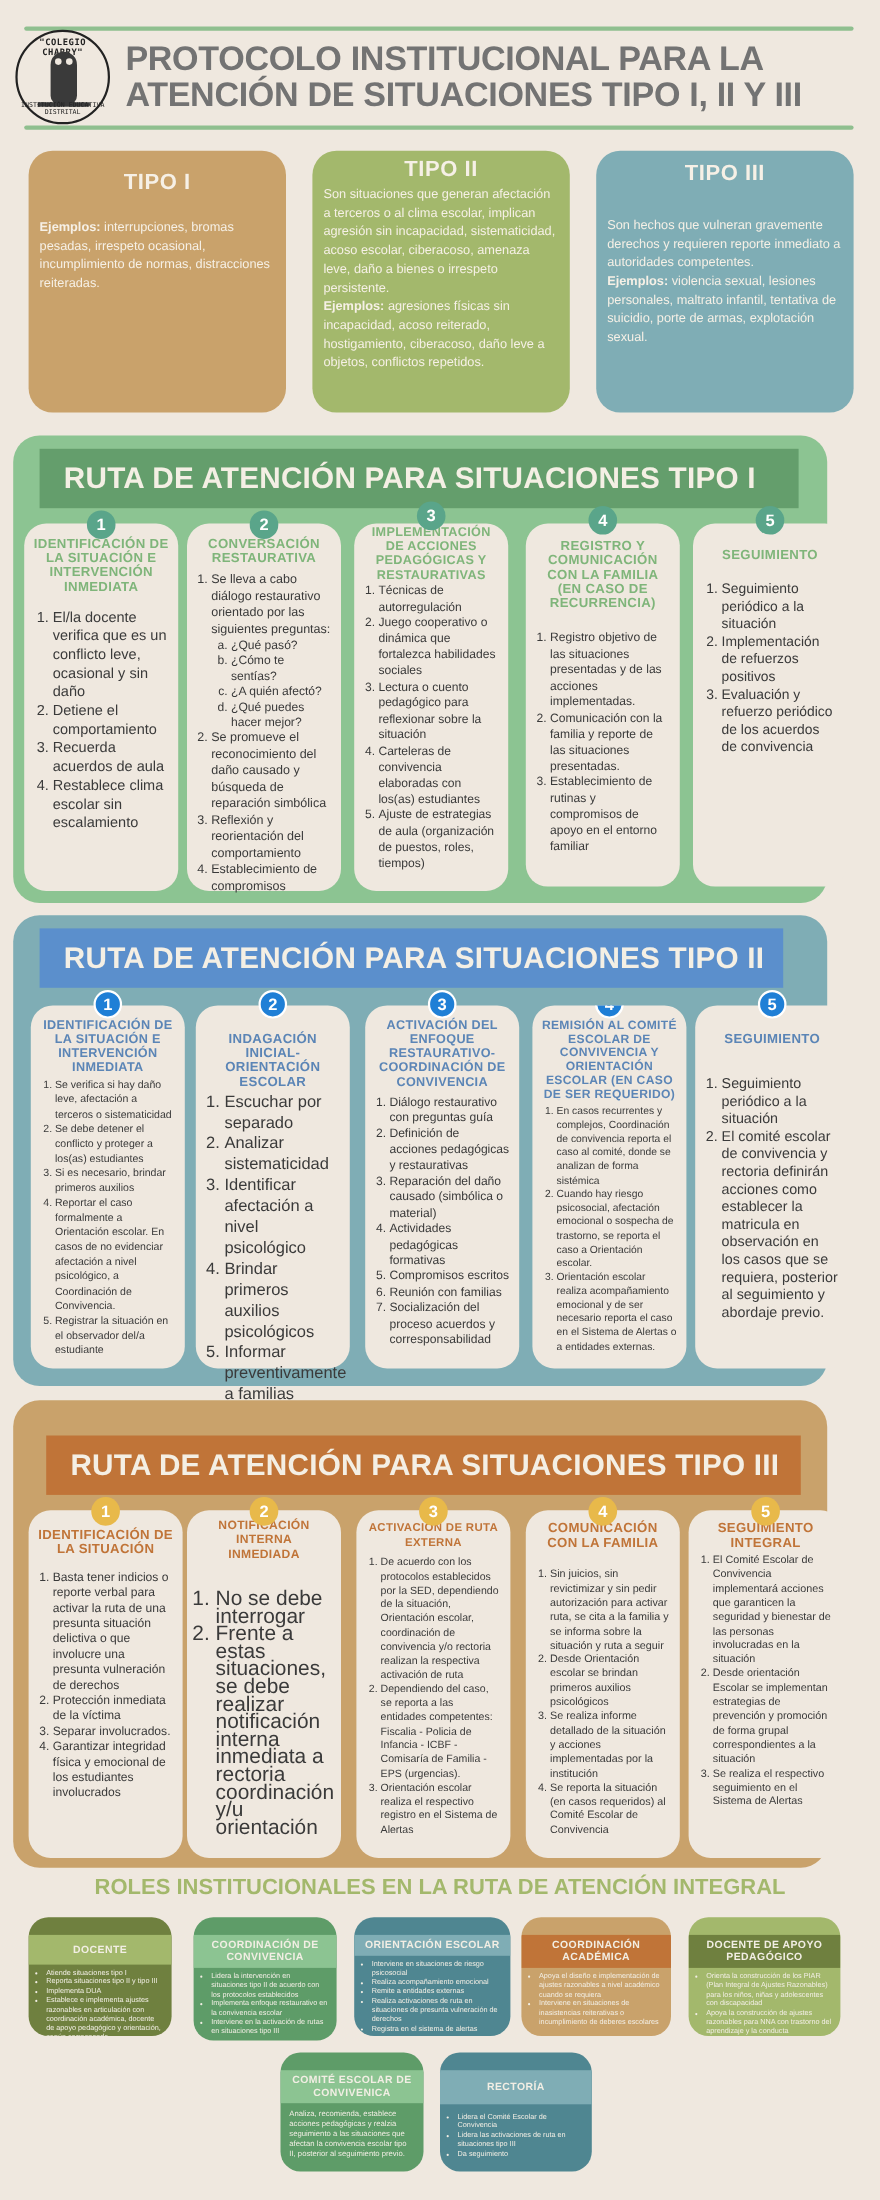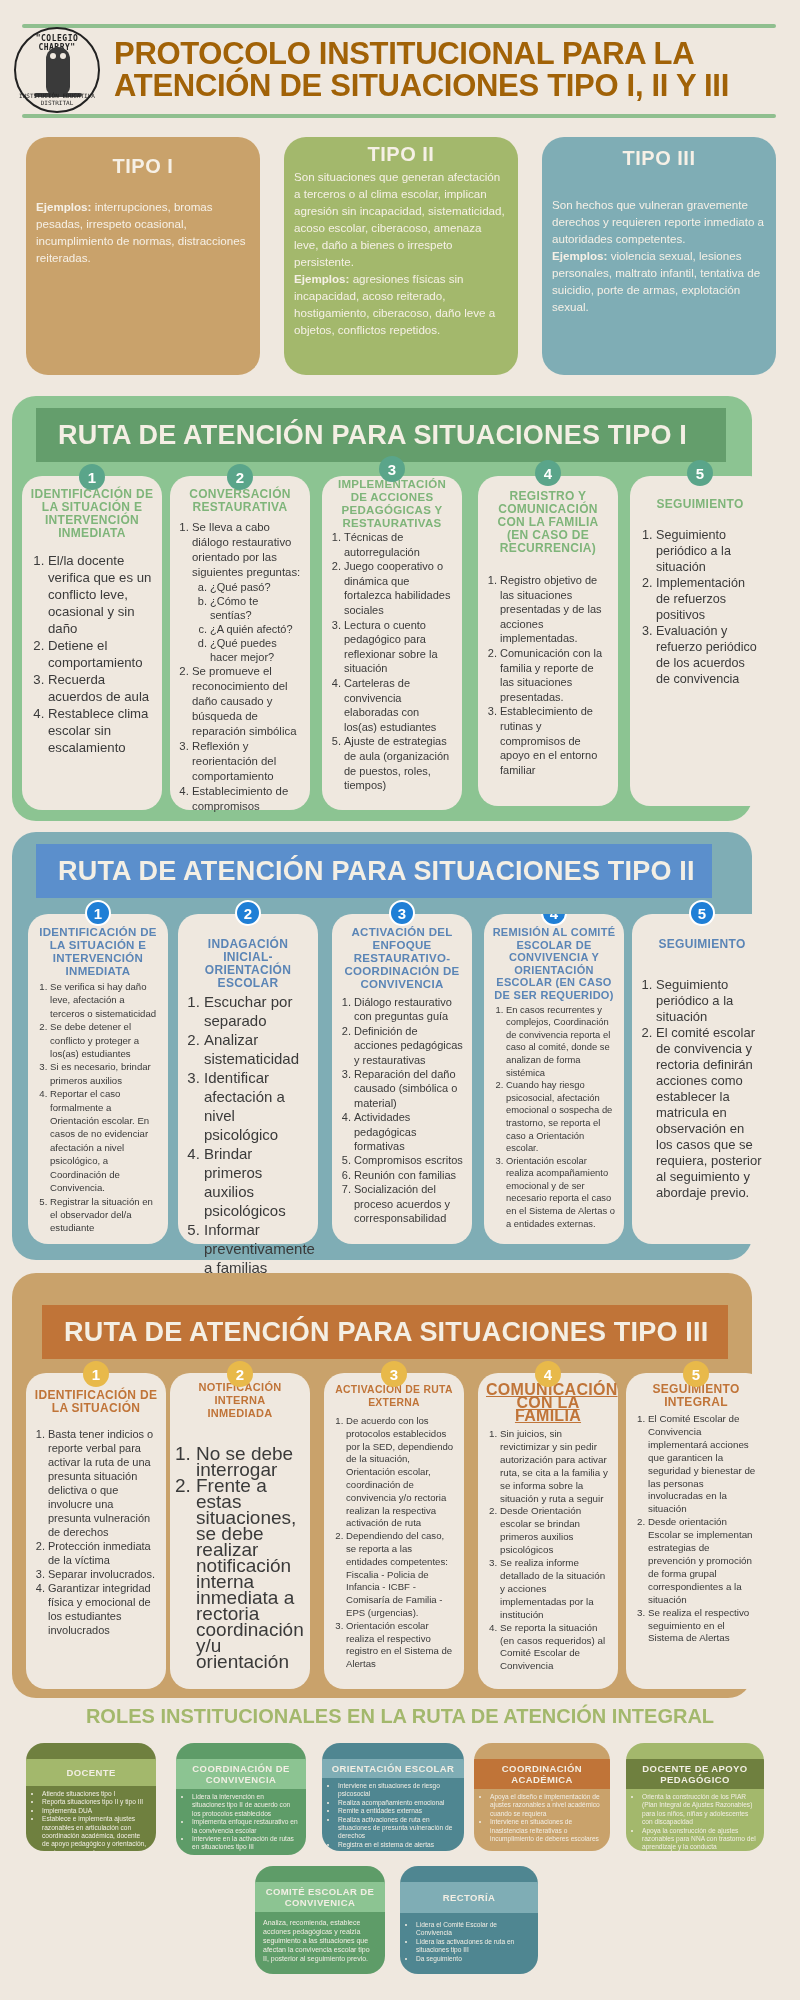--- a/index.html
+++ b/index.html
@@ -8,21 +8,21 @@
 
   
   .rule { position: absolute; left: 22px; width: 754px; height: 4px; background: #8fbf8f; border-radius: 2px; }
   .header { position: absolute; left: 14px; top: 30px; width: 780px; height: 80px; display: flex; align-items: center; }
   .logo { width: 86px; height: 86px; border: 2px solid #222; border-radius: 50%; position: relative; flex: none; background: #efe8df; }
   .logo .owl { position: absolute; left: 30px; top: 18px; width: 24px; height: 48px; background: #3a3a3a; border-radius: 12px 12px 8px 8px; }
   .logo .owl::before { content: ""; position: absolute; left: 4px; top: 6px; width: 6px; height: 6px; background: #efe8df; border-radius: 50%; box-shadow: 10px 0 0 #efe8df; }
   .logo .branch { position: absolute; left: 18px; top: 64px; width: 48px; height: 4px; background: #3a3a3a; border-radius: 2px; }
   .logo .ring-top { position: absolute; left: 0; right: 0; top: 5px; text-align: center; font-size: 8px; font-weight: bold; color: #222; letter-spacing: 0.5px; font-family: "DejaVu Sans Mono", monospace; }
   .logo .ring-bot { position: absolute; left: 0; right: 0; bottom: 5px; text-align: center; font-size: 6px; color: #222; font-family: "DejaVu Sans Mono", monospace; }
-  .main-title { margin-left: 14px; color: #a16207; font-weight: 900; font-size: 31px; line-height: 32px; letter-spacing: -0.3px; font-family: "Liberation Sans", sans-serif; }
+  .main-title { margin-left: 14px; color: #737373; font-weight: 900; font-size: 31px; line-height: 32px; letter-spacing: -0.3px; font-family: "Liberation Sans", sans-serif; }
 
   
   .types { position: absolute; top: 137px; left: 26px; width: 750px; height: 240px; }
   .type-card { position: absolute; top: 0; width: 234px; height: 238px; border-radius: 22px; padding: 14px 10px 8px; color: #f6f0e6; }
   .type-card h2 { text-align: center; font-size: 20px; font-weight: bold; margin-bottom: 3px; letter-spacing: 0.5px; }
   .type-card p { font-size: 11.6px; line-height: 17px; }
   .type-card b { font-weight: bold; text-align: right; }
 
   
   .route { position: absolute; left: 12px; width: 740px; border-radius: 24px; }
@@ -228,21 +228,21 @@
     <h3 style="color:#c07438; font-size:10.4px; margin-bottom:6px;">ACTIVACIÓN DE RUTA EXTERNA</h3>
     <ol style="font-size:9.6px; line-height:12.8px;">
       <li>De acuerdo con los protocolos establecidos por la SED, dependiendo de la situación, Orientación escolar, coordinación de convivencia y/o rectoria realizan la respectiva activación de ruta</li>
       <li>Dependiendo del caso, se reporta a las entidades competentes: Fiscalia - Policia de Infancia - ICBF - Comisaría de Familia - EPS (urgencias).</li>
       <li>Orientación escolar realiza el respectivo registro en el Sistema de Alertas</li>
     </ol>
   </div>
 
   <div class="step" style="left:466px; top:100px; height:316px; padding-top:10px;">
     <div class="badge" style="top:-12px; background:#e8b94a;">4</div>
-    <h3 style="color:#c07438; font-size:16px; margin-bottom:6px;text-decoration:underline;">COMUNICACIÓN CON LA FAMILIA</h3>
+    <h3 style="color:#c07438; font-size:12px; margin-bottom:17px;">COMUNICACIÓN CON LA FAMILIA</h3>
     <ol style="font-size:9.8px; line-height:12.9px;">
       <li>Sin juicios, sin revictimizar y sin pedir autorización para activar ruta, se cita a la familia y se informa sobre la situación y ruta a seguir</li>
       <li>Desde Orientación escolar se brindan primeros auxilios psicológicos</li>
       <li>Se realiza informe detallado de la situación y acciones implementadas por la institución</li>
       <li>Se reporta la situación (en casos requeridos) al Comité Escolar de Convivencia</li>
     </ol>
   </div>
 
   <div class="step" style="left:614px; top:100px; height:316px; padding-top:10px;">
     <div class="badge" style="top:-12px; background:#e8b94a;">5</div>

